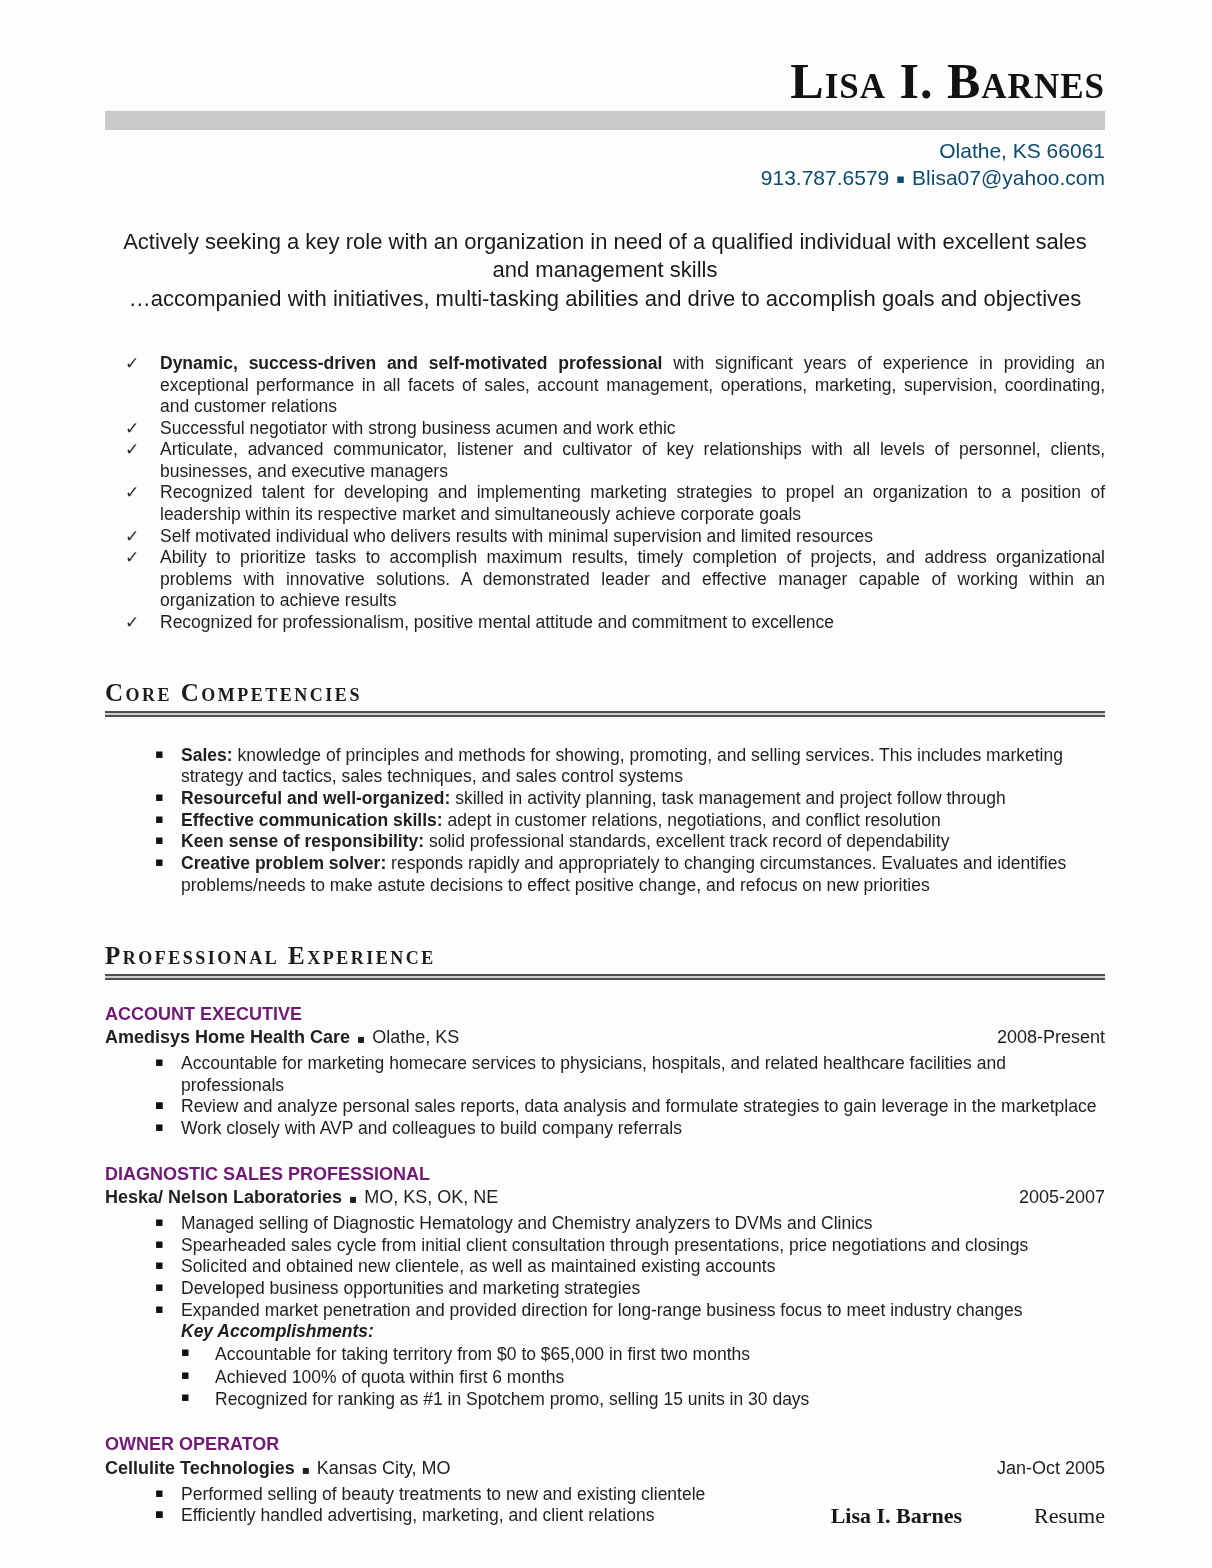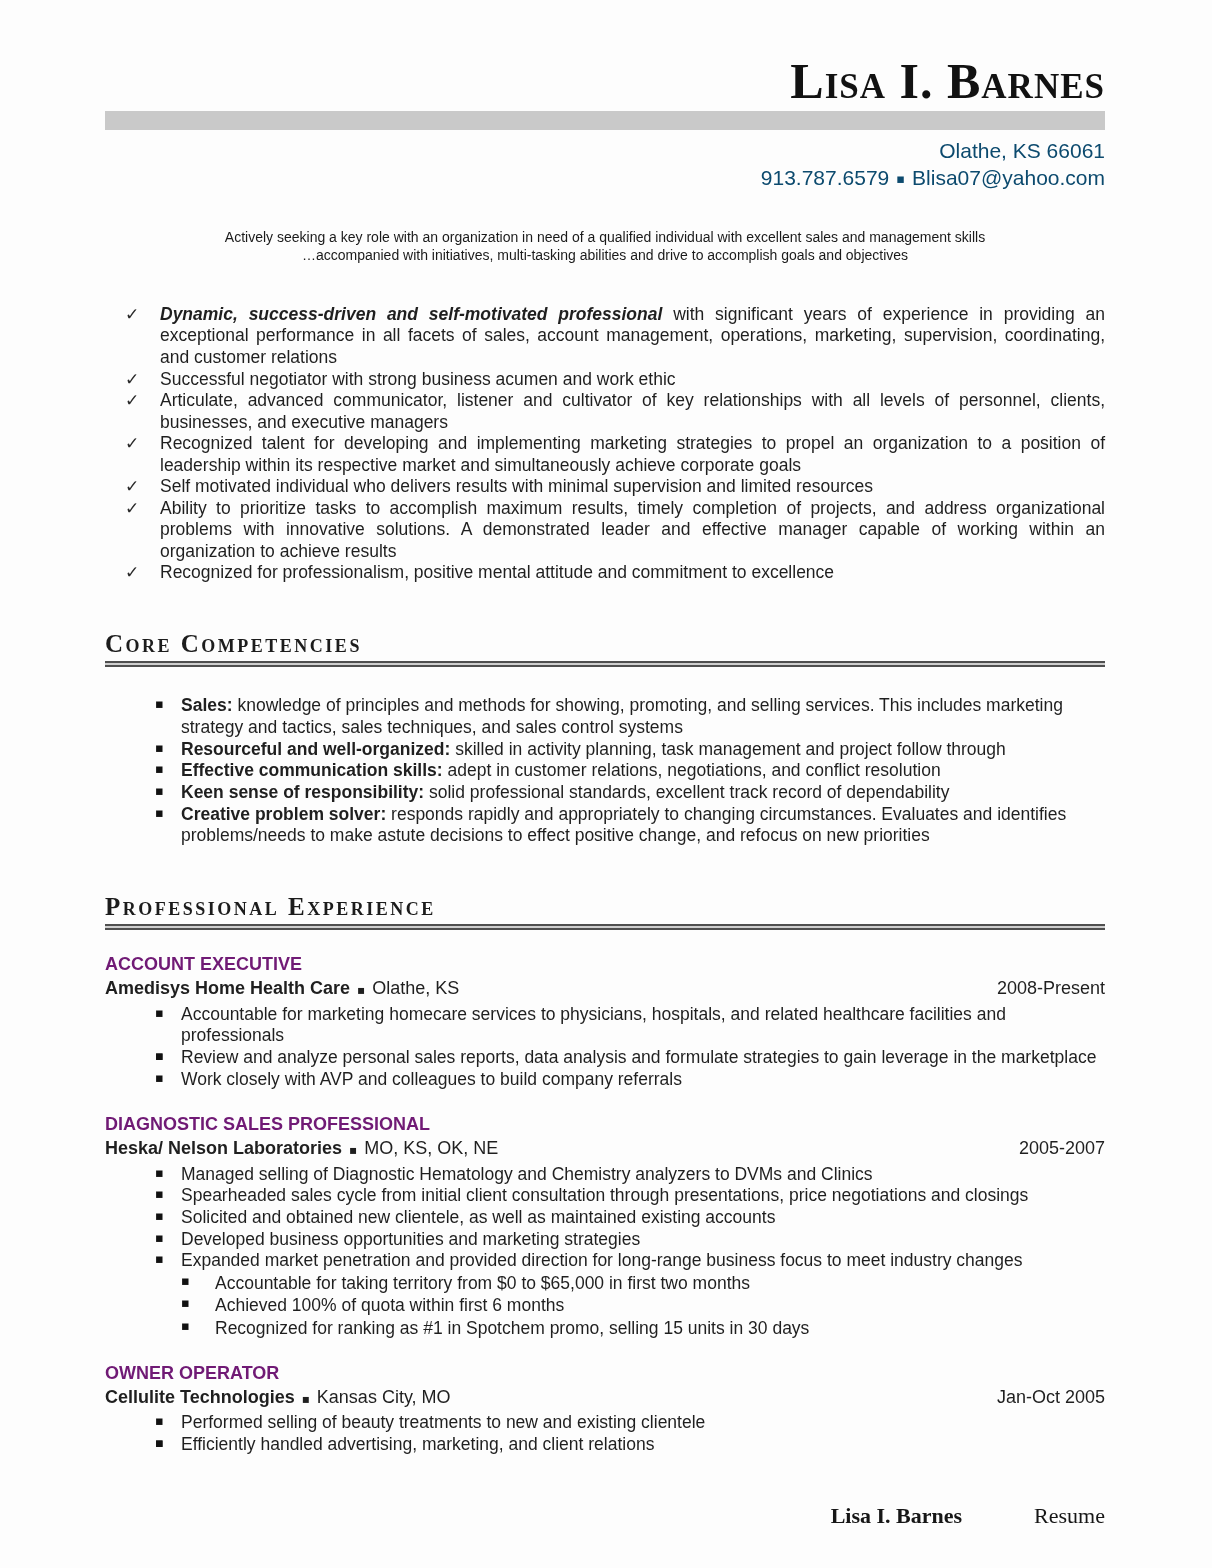--- a/index.html
+++ b/index.html
@@ -35,40 +35,40 @@
     text-align:right;
     font-size:21px;
     line-height:1.3;
     color:#0c4a6e;
   }
   .contact .sep { font-size:13px; padding:0 7px; vertical-align:2px; font-family:"DejaVu Sans",sans-serif; }
   
   .objective {
     margin:36px 0 0 0;
     text-align:center;
-    font-size:14px;
+    font-size:22px;
     line-height:1.3;
     color:#1a1a1a;
   }
   
   ul { list-style:none; margin:0; padding:0; }
   .checks { margin-top:40px; }
   .checks li {
     position:relative;
     padding-left:55px;
     font-size:17.5px;
     line-height:1.23;
     text-align:justify;
   }
   .checks .chk {
     position:absolute; left:20px; top:0;
     font-family:"DejaVu Sans", sans-serif;
     font-size:17px; color:#2a2a2a;
   }
-  .lead-bi { font-weight:bold; font-style:italic; }
+  .lead-bi { font-weight:bold; }
   .lead-b  { font-weight:bold; }
   
   .section { margin-top:46px; }
   .section h2 {
     margin:0;
     font-family:"Liberation Serif", serif;
     font-variant:small-caps;
     font-weight:bold;
     font-size:25px;
     letter-spacing:2.5px;
@@ -245,20 +245,21 @@
         </span>
         <span>2005-2007</span>
       </div>
       <ul class="job-bullets">
         <li><span class="sq">▪</span><span>Managed selling of Diagnostic Hematology and Chemistry analyzers to DVMs and Clinics</span></li>
         <li><span class="sq">▪</span><span>Spearheaded sales cycle from initial client consultation through presentations, price negotiations and closings</span></li>
         <li><span class="sq">▪</span><span>Solicited and obtained new clientele, as well as maintained existing accounts</span></li>
         <li><span class="sq">▪</span><span>Developed business opportunities and marketing strategies</span></li>
         <li><span class="sq">▪</span><span>Expanded market penetration and provided direction for long-range business focus to meet industry changes</span></li>
       </ul>
+      <div class="key-label">Key Accomplishments:</div>
       <ul class="sub-bullets">
         <li><span class="sq">▪</span><span>Accountable for taking territory from $0 to $65,000 in first two months</span></li>
         <li><span class="sq">▪</span><span>Achieved 100% of quota within first 6 months</span></li>
         <li><span class="sq">▪</span><span>Recognized for ranking as #1 in Spotchem promo, selling 15 units in 30 days</span></li>
       </ul>
     </div>
 
     <div class="job">
       <div class="job-title">OWNER OPERATOR</div>
       <div class="job-line">

